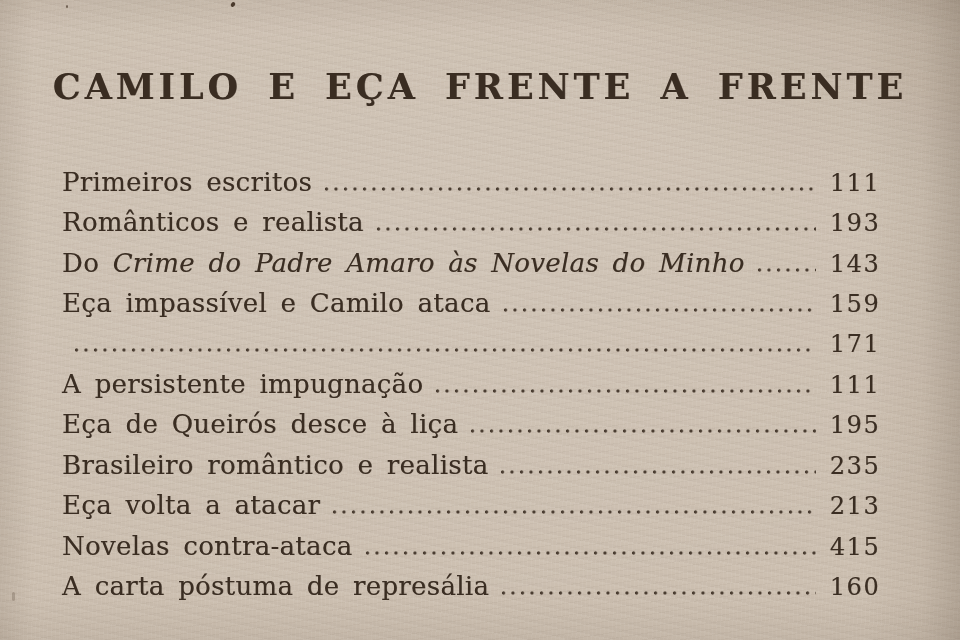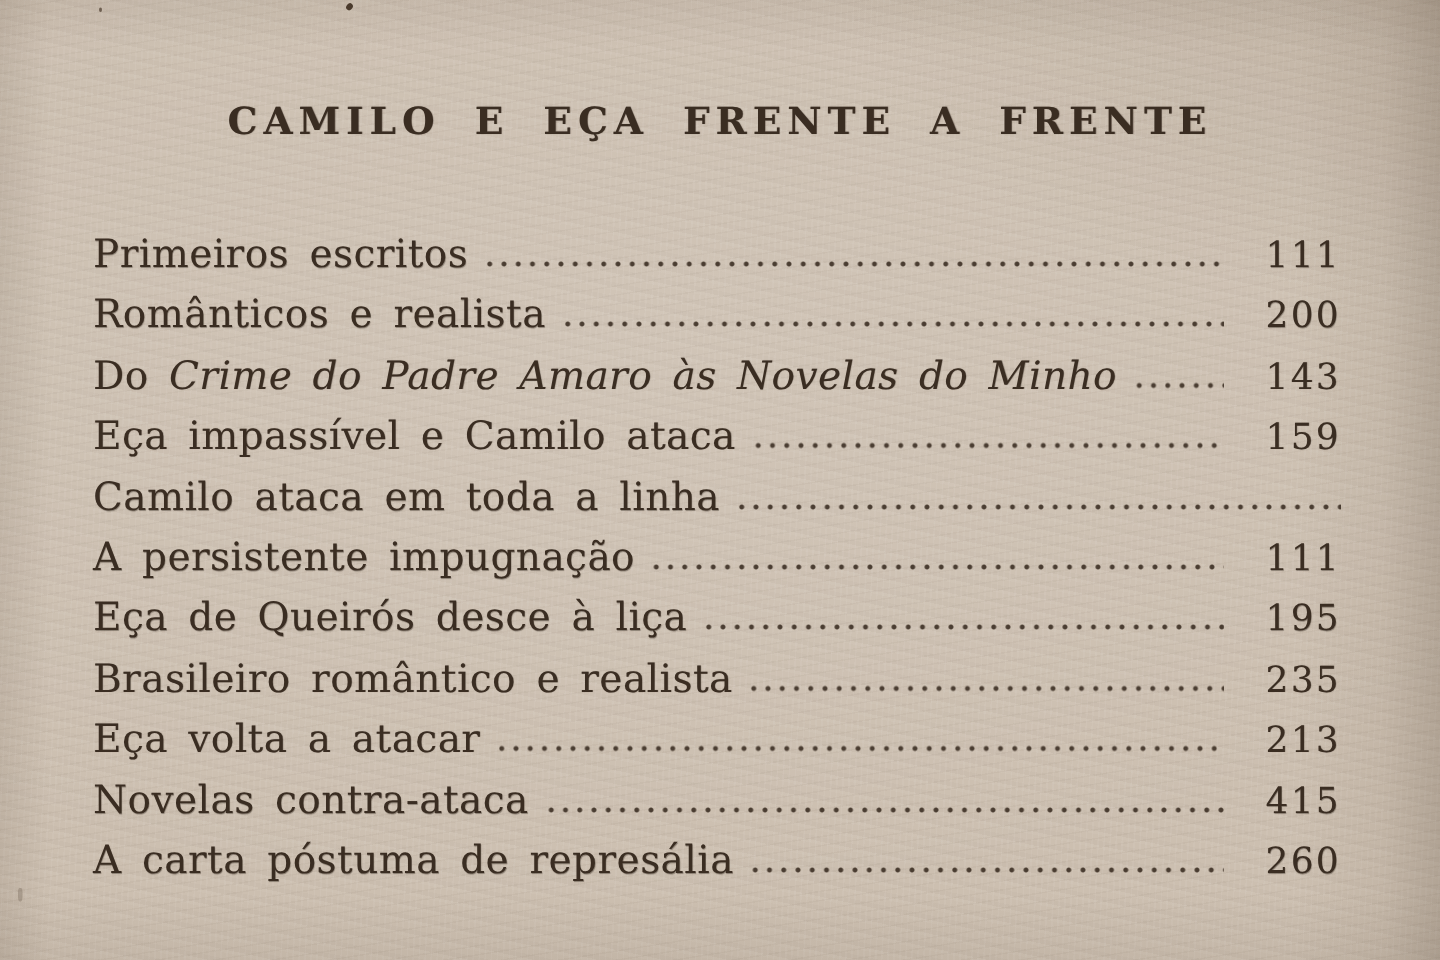--- a/index.html
+++ b/index.html
@@ -21,21 +21,21 @@
       repeating-linear-gradient(93deg, rgba(255,255,255,0.05) 0 1px, rgba(255,255,255,0) 1px 4px),
       repeating-linear-gradient(171deg, rgba(90,72,55,0.045) 0 1px, rgba(90,72,55,0) 1px 6px),
       repeating-linear-gradient(12deg, rgba(255,252,246,0.04) 0 2px, rgba(0,0,0,0.015) 2px 5px, rgba(0,0,0,0) 5px 9px),
       var(--paper);
     color:var(--ink);
   }
 
   .title{
     padding-top:66px;
     text-align:center;
-    font-size:25px;
+    font-size:35px;
     font-weight:700;
     letter-spacing:4px;
     word-spacing:10px;
     color:var(--ink);
     text-shadow:0.4px 0.4px 0.6px rgba(46,34,24,0.45);
     white-space:nowrap;
   }
 
   .toc{
     list-style:none;
@@ -60,21 +60,21 @@
     min-width:14px;
     height:4px;
     margin:0 0 -1px 12px; 
     background-image:radial-gradient(circle at 2.5px 2px, rgba(56,43,32,0.88) 1.25px, rgba(0,0,0,0) 2px);
     background-size:9.5px 4px;
     background-repeat:repeat-x;
     background-position:left bottom;
   }
   .num{
     width:78px;
-    text-align:right;
+    text-align:center;
     font-size:24px;
     letter-spacing:1.5px;
     text-shadow:0.35px 0.35px 0.5px rgba(46,34,24,0.40);
   }
 
   .speck{position:absolute;background:#4a3a2c;border-radius:50%;}
   .speck.s1{left:231px;top:2px;width:4px;height:5px;transform:rotate(40deg);}
   .speck.s2{left:66px;top:5px;width:2px;height:3px;opacity:.7;}
   .speck.s3{left:12px;top:592px;width:3px;height:9px;opacity:.25;border-radius:40%;}
 </style>
@@ -90,35 +90,35 @@
 
   <ol class="toc">
       <li class="row">
       <span class="t"><span>Primeiros escritos</span></span>
       <span class="leader"></span>
       <span class="num">111</span>
     </li>
       <li class="row">
       <span class="t"><span>Românticos e realista</span></span>
       <span class="leader"></span>
-      <span class="num">200</span>
+      <span class="num">193</span>
     </li>
       <li class="row">
       <span class="t"><span>Do </span><i>Crime do Padre Amaro às Novelas do Minho</i></span>
       <span class="leader"></span>
       <span class="num">143</span>
     </li>
       <li class="row">
       <span class="t"><span>Eça impassível e Camilo ataca</span></span>
       <span class="leader"></span>
       <span class="num">159</span>
     </li>
       <li class="row">
-      <span class="t"><span>Camilo ataca em toda a linha</span></span>
       <span class="leader"></span>
+      <span class="num">171</span>
     </li>
       <li class="row">
       <span class="t"><span>A persistente impugnação</span></span>
       <span class="leader"></span>
       <span class="num">111</span>
     </li>
       <li class="row">
       <span class="t"><span>Eça de Queirós desce à liça</span></span>
       <span class="leader"></span>
       <span class="num">195</span>
@@ -134,17 +134,17 @@
       <span class="num">213</span>
     </li>
       <li class="row">
       <span class="t"><span>Novelas contra-ataca</span></span>
       <span class="leader"></span>
       <span class="num">415</span>
     </li>
       <li class="row">
       <span class="t"><span>A carta póstuma de represália</span></span>
       <span class="leader"></span>
-      <span class="num">260</span>
+      <span class="num">160</span>
     </li>
     </ol>
 
 </main>
 
 </body></html>

